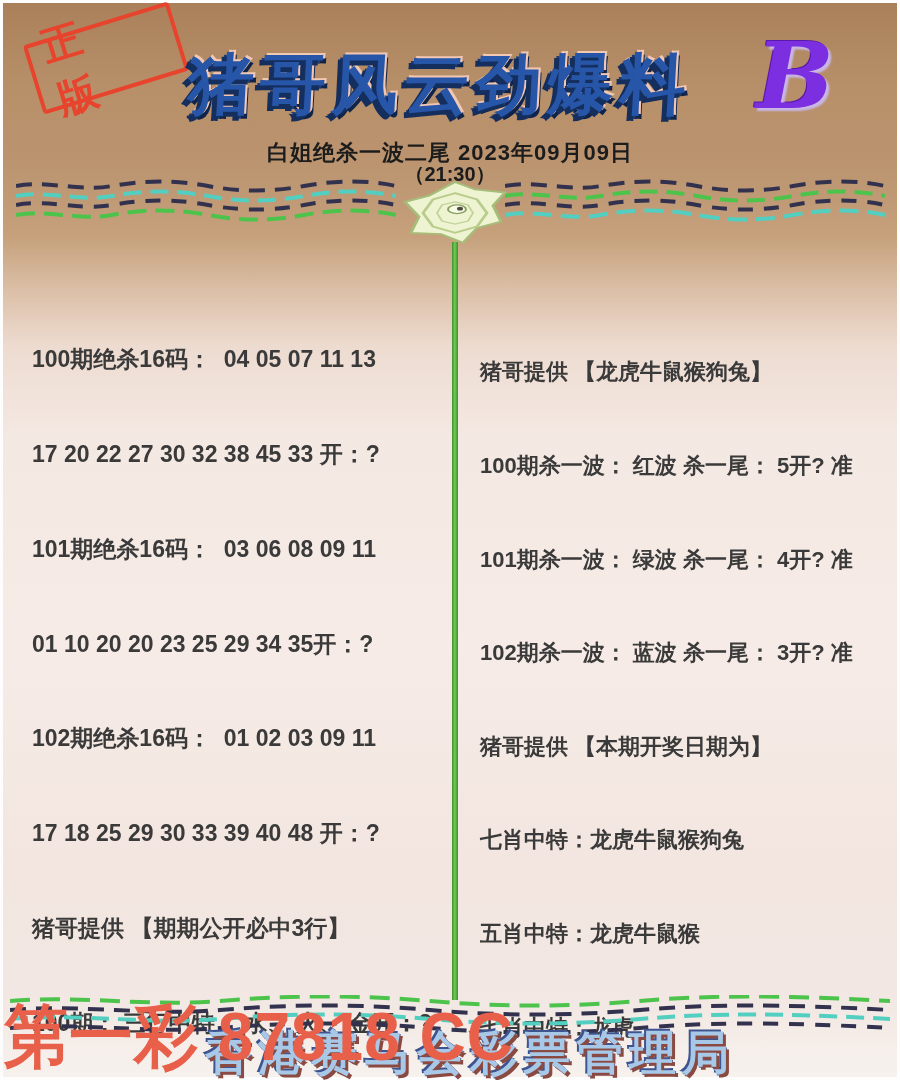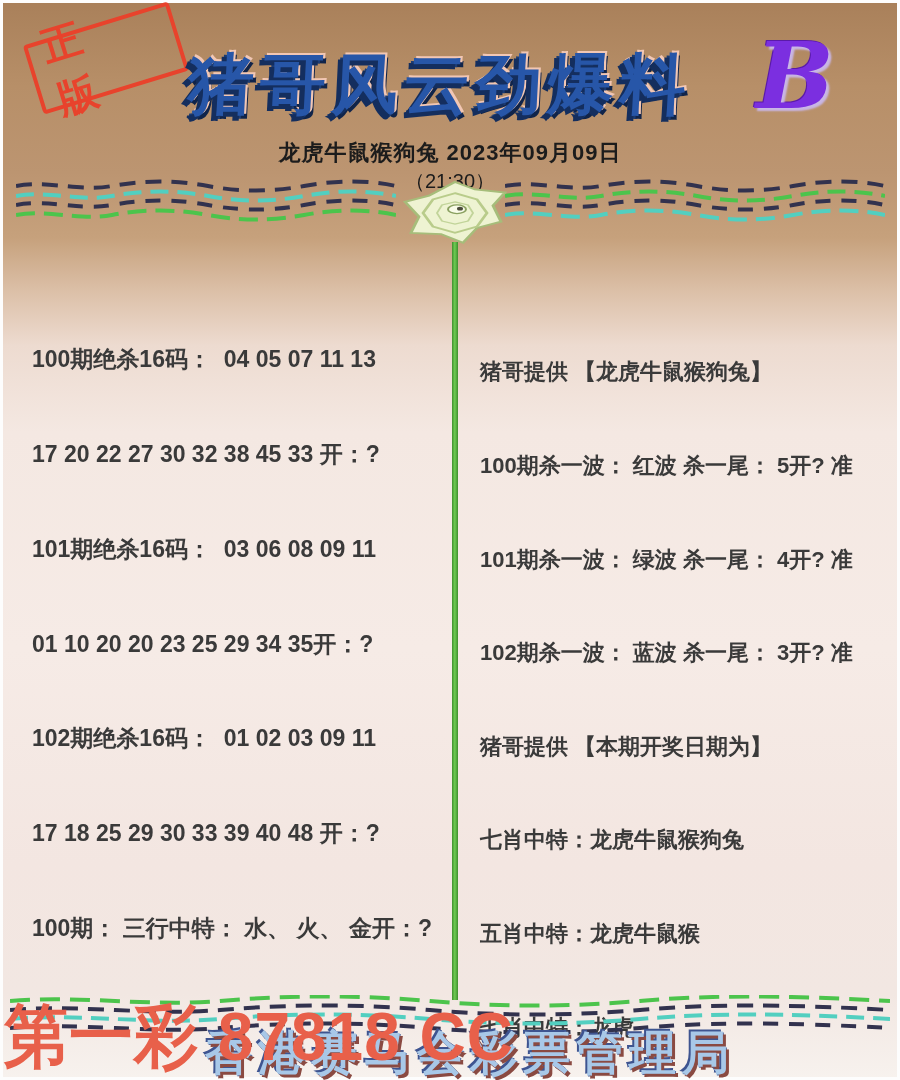--- a/index.html
+++ b/index.html
@@ -41,22 +41,22 @@
     font-family:"DejaVu Serif","Liberation Serif",serif;
     font-style:italic;font-weight:bold;
     font-size:92px;color:#7b2fe0;
     text-shadow:3px 3px 2px #c9b6e6, -1px -1px 0 #5a1aa8;
   }
   .date-line{
     position:absolute;left:0;top:138px;width:900px;text-align:center;
     font-size:22px;font-weight:bold;color:#1c1c1c;letter-spacing:1px;
   }
   .time-line{
-    position:absolute;left:0;top:168px;width:900px;text-align:center;
-    font-size:20px;font-weight:normal;color:#1c1c1c;
+    position:absolute;left:0;top:161px;width:900px;text-align:center;
+    font-size:20px;font-weight:bold;color:#1c1c1c;
   }
   
   .wavy{position:absolute;}
   .ornament{position:absolute;left:403px;top:180px;}
   .vline{
     position:absolute;left:452px;top:242px;width:6px;height:758px;
     background:linear-gradient(90deg,#3f8f2e,#6ecb52 45%,#3f8f2e);
   }
   
   .col{
@@ -86,21 +86,21 @@
 </head>
 <body>
 
 <div class="page">
 
   <div class="stamp">
     <span>正版</span>
   </div>
   <div class="main-title">猪哥风云劲爆料</div>
   <div class="edition-letter">B</div>
-  <div class="date-line">龙虎牛鼠猴狗兔 2023年09月09日</div>
+  <div class="date-line">白姐绝杀一波二尾 2023年09月09日</div>
   <div class="time-line">（21:30）</div>
 
   <svg class="wavy" style="left:16px;top:178px" width="380" height="48">
     <path d="M0,8 C32,2 64,14 96,8 S160,2 192,8 S256,14 288,8 S352,2 380,8" fill="none" stroke="#32324e" stroke-width="4" stroke-dasharray="16 10"></path>
     <path d="M0,18 C32,12 64,24 96,18 S160,12 192,18 S256,24 288,18 S352,12 380,18" fill="none" stroke="#52cfc0" stroke-width="4" stroke-dasharray="18 9"></path>
     <path d="M0,27 C32,21 64,33 96,27 S160,21 192,27 S256,33 288,27 S352,21 380,27" fill="none" stroke="#32324e" stroke-width="4" stroke-dasharray="15 11"></path>
     <path d="M0,37 C32,31 64,43 96,37 S160,31 192,37 S256,43 288,37 S352,31 380,37" fill="none" stroke="#4cc44c" stroke-width="4" stroke-dasharray="19 9"></path>
   </svg>
   <svg class="wavy" style="left:505px;top:178px" width="380" height="48">
     <path d="M0,8 C32,2 64,14 96,8 S160,2 192,8 S256,14 288,8 S352,2 380,8" fill="none" stroke="#32324e" stroke-width="4" stroke-dasharray="16 10"></path>
@@ -120,20 +120,21 @@
   </svg>
   <div class="vline"></div>
 
   <div class="col col-left">
     <div class="line">100期绝杀16码：  04 05 07 11 13</div>
     <div class="line">17 20 22 27 30 32 38 45 33 开：?</div>
     <div class="line">101期绝杀16码：  03 06 08 09 11</div>
     <div class="line">01 10 20 20 23 25 29 34 35开：?</div>
     <div class="line">102期绝杀16码：  01 02 03 09 11</div>
     <div class="line">17 18 25 29 30 33 39 40 48 开：?</div>
+    <div class="line">猪哥提供 【期期公开必中3行】</div>
     <div class="line">100期： 三行中特： 水、 火、 金开：?</div>
     
     
     
     
     
     
     
     
     

